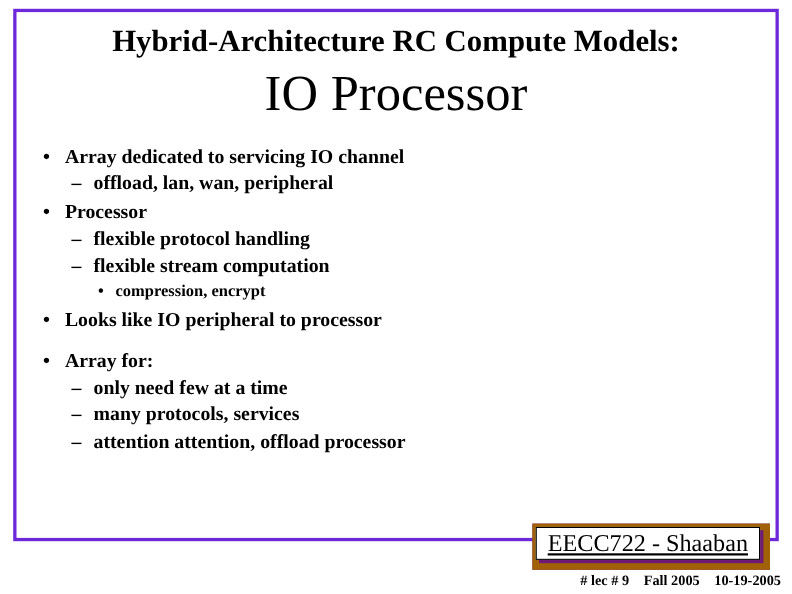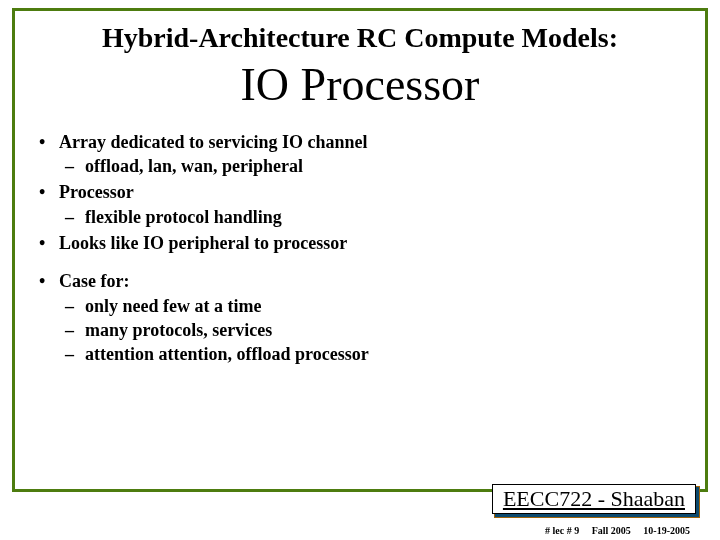--- a/index.html
+++ b/index.html
@@ -11,21 +11,21 @@
     color: #000;
     position: relative;
     overflow: hidden;
   }
   .slide-frame {
     position: absolute;
     top: 8px;
     left: 12px;
     right: 12px;
     bottom: 48px;
-    border: 3px solid #4d7c0f;
+    border: 3px solid #6d28d9;
     padding: 10px 16px 20px 16px;
   }
   .title-block {
     text-align: center;
     margin-bottom: 18px;
   }
   .title-line1 {
     font-size: 28px;
     font-weight: bold;
     line-height: 1.2;
@@ -93,41 +93,41 @@
   ul.subdot > li::before {
     content: "•";
     position: absolute;
     left: 4px;
     top: 0;
   }
   .footer-course {
     position: absolute;
     right: 20px;
     bottom: 22px;
-    background: #0c4a6e;
-    border: 1px solid #a16207;
+    background: #701a75;
+    border: 6px solid #a16207;
   }
   .footer-course-inner {
     position: relative;
     top: -3px;
     left: -3px;
     background: #fff;
     border: 1px solid #000;
     padding: 1px 10px;
     font-family: "Times New Roman", Times, serif;
     font-size: 22px;
   }
   .footer-course-inner .underline { text-decoration: underline; }
   .footer-meta {
     position: absolute;
-    right: 30px;
+    right: 10px;
     bottom: 4px;
     font-family: "Times New Roman", Times, serif;
     font-weight: bold;
-    font-size: 10px;
+    font-size: 13px;
   }
   .footer-meta span { margin-left: 10px; }
 </style>
 </head>
 <body>
 
 <div class="slide-frame">
 
   <div class="title-block">
     <div class="title-line1">Hybrid-Architecture RC Compute Models:</div>
@@ -141,32 +141,38 @@
         <li>
           <span>Array dedicated to servicing IO channel</span>
           <ul class="dash">
             <li><span>offload, lan, wan, peripheral</span></li>
           </ul>
         </li>
         <li>
           <span>Processor</span>
           <ul class="dash">
             <li><span>flexible protocol handling</span></li>
+            <li>
+              <span>flexible stream computation</span>
+              <ul class="subdot">
+                <li><span>compression, encrypt</span></li>
+              </ul>
+            </li>
           </ul>
         </li>
         <li>
           <span>Looks like IO peripheral to processor</span>
         </li>
       </ul>
     </div>
 
     <div class="col col-right">
       <ul class="bullets">
         <li>
-          <span>Case for:</span>
+          <span>Array for:</span>
           <ul class="dash">
             <li><span>only need few at a time</span></li>
             <li><span>many protocols, services</span></li>
             <li><span>attention attention, offload processor</span></li>
           </ul>
         </li>
       </ul>
     </div>
 
   </div>

